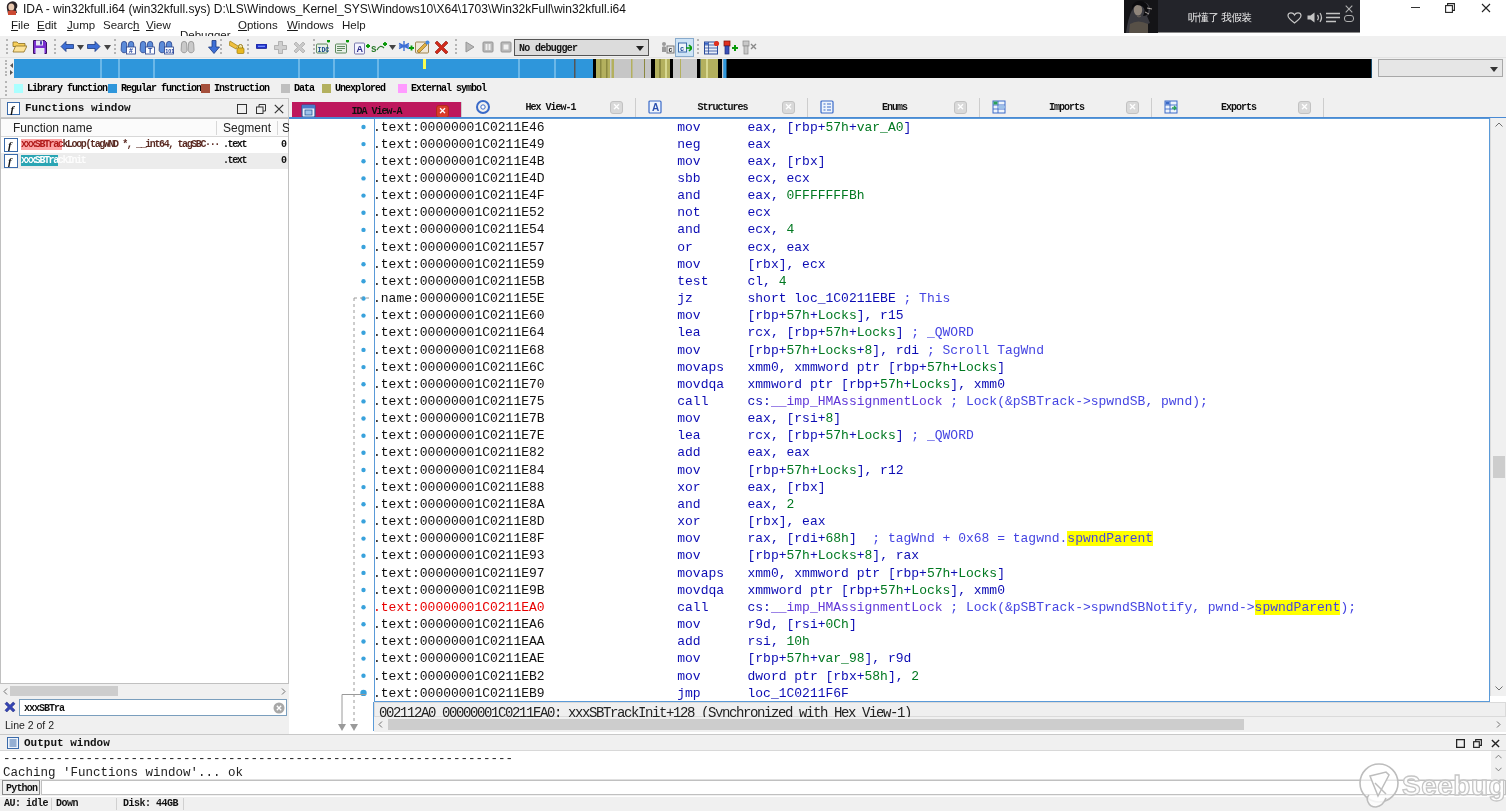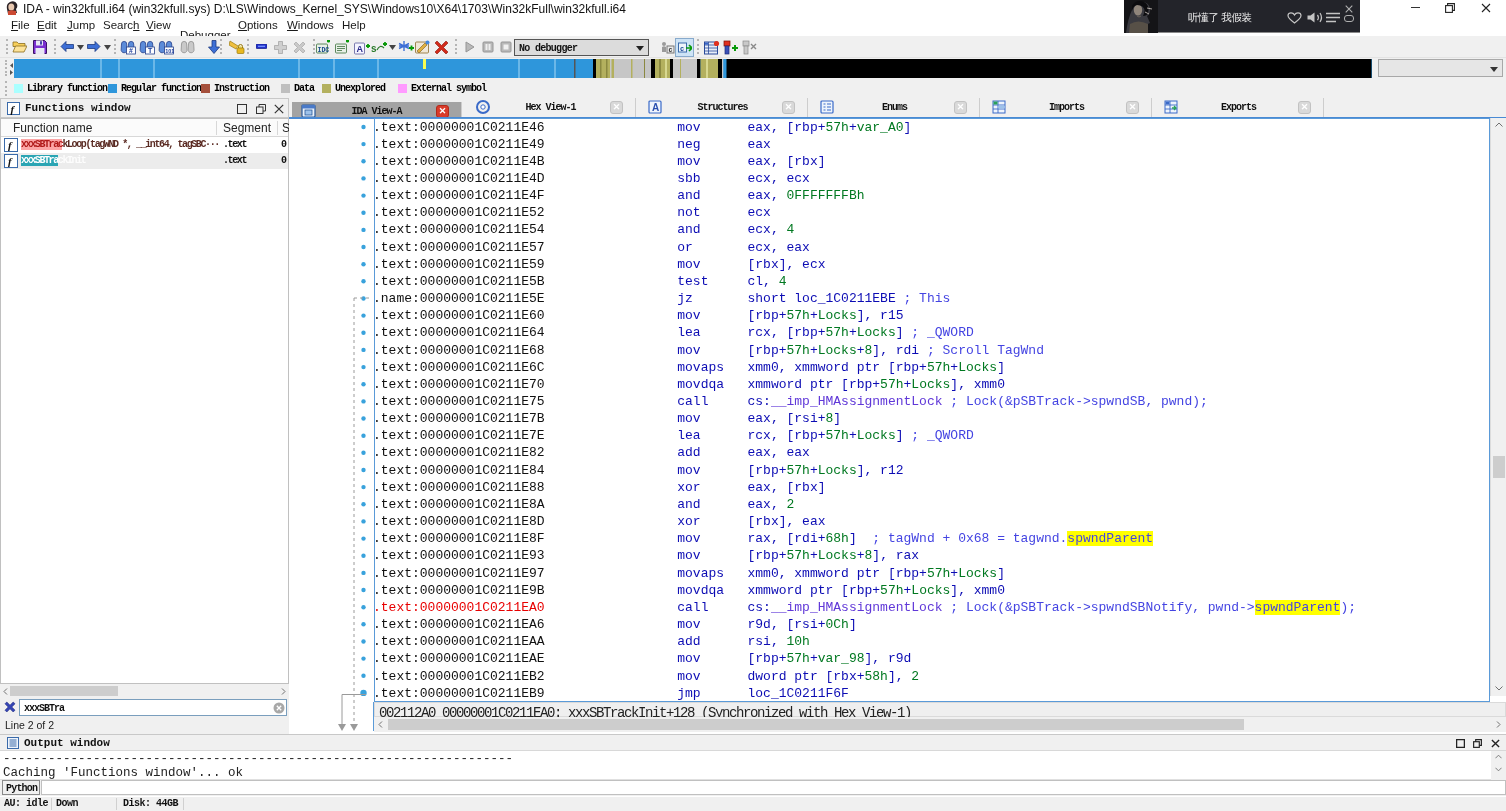--- a/index.html
+++ b/index.html
@@ -404,21 +404,21 @@
     </div>
   </div>
   <div class="abs gray" style="left:0;top:619px;width:289px;height:17px;">
     <span class="abs" style="left:5px;top:2px;font-size:10.5px;color:#222;">Line 2 of 2</span>
   </div>
 </div>
 
 <div class="abs" style="left:289px;top:98px;width:1217px;height:636px;" id="mainview">
 
   <div class="abs gray" style="left:0;top:0;width:1217px;height:19px;">
-  <div class="abs" style="left:3px;top:4px;width:170px;height:19px;background:#a3a3a3;border-right:1px solid #cdcdcd;">
+  <div class="abs" style="left:3px;top:4px;width:170px;height:19px;background:#be185d;border-right:1px solid #cdcdcd;">
         <div class="abs" style="left:9px;top:1px;">
           <svg width="16" height="16" viewBox="0 0 16 16">
             <rect x="1" y="2" width="13" height="12" rx="1" fill="#eaf2fc" stroke="#2a5a9a" stroke-width="1.2"></rect>
             <rect x="1" y="2" width="13" height="3.5" fill="#4a7ac8"></rect>
             <rect x="4" y="7" width="7" height="5" fill="#9ec2ea" stroke="#2a5a9a" stroke-width="0.8"></rect>
           </svg>
         </div>
         <span class="bs" style="position:absolute;left:0;width:100%;text-align:center;top:4px;color:#111;">IDA View-A</span>
         <div class="tabx" style="left:144px;background:#d93b2a;border-color:#b22a1a;">✕</div>
       </div>
@@ -629,13 +629,22 @@
 
   <div class="abs gray" style="left:0;top:63px;width:1506px;height:14px;">
     <span class="bm abs" style="left:4px;top:1px;font-size:10px;letter-spacing:-0.5px;color:#111;">AU: idle</span>
     <div class="abs" style="left:51px;top:1px;width:1px;height:12px;background:#d0d0d0;"></div>
     <span class="bm abs" style="left:56px;top:1px;font-size:10px;letter-spacing:-0.5px;color:#111;">Down</span>
     <div class="abs" style="left:116px;top:1px;width:1px;height:12px;background:#d0d0d0;"></div>
     <span class="bm abs" style="left:123px;top:1px;font-size:10px;letter-spacing:-0.5px;color:#111;">Disk: 44GB</span>
     <div class="abs" style="left:183px;top:1px;width:1px;height:12px;background:#d0d0d0;"></div>
   </div>
 
+  <div class="abs" style="left:1338px;top:24px;width:168px;height:52px;">
+    <svg class="abs" style="left:18px;top:3px;" width="48" height="48" viewBox="0 0 48 48">
+      <circle cx="23" cy="22" r="19" fill="#ffffff" fill-opacity="0.55" stroke="#bdbdbd" stroke-width="1.6"></circle>
+      <path d="M30 37 Q27 45 20 46 Q14 46 12 41 Q10 37 13 34" fill="#ffffff" fill-opacity="0.8" stroke="#bdbdbd" stroke-width="1.6"></path>
+      <path d="M14 15 L30 11 L33 14 L22 35 Z" fill="#ffffff" stroke="#bdbdbd" stroke-width="1.5"></path>
+      <path d="M19 22 L30 33" stroke="#bdbdbd" stroke-width="1.5"></path>
+    </svg>
+    <span class="abs" style="left:64px;top:12px;font-size:28px;font-weight:bold;color:#fdfdfd;-webkit-text-stroke:1.3px #c6c6c6;letter-spacing:0.5px;">Seebug</span>
+  </div>
 </div>
 
 </body></html>

